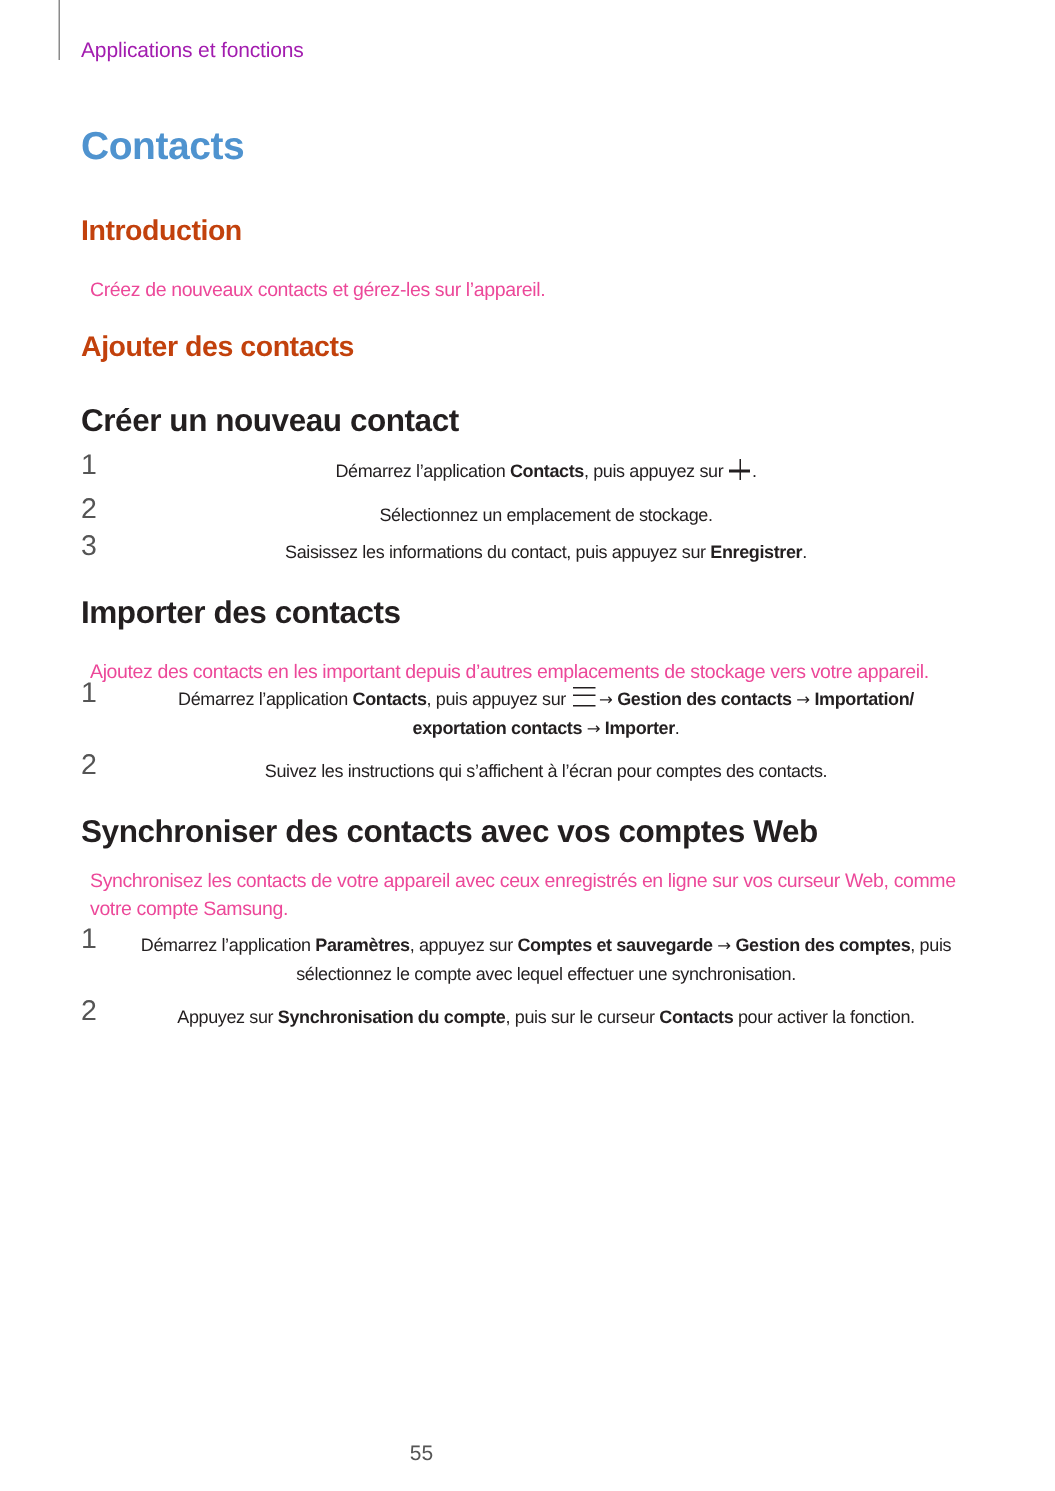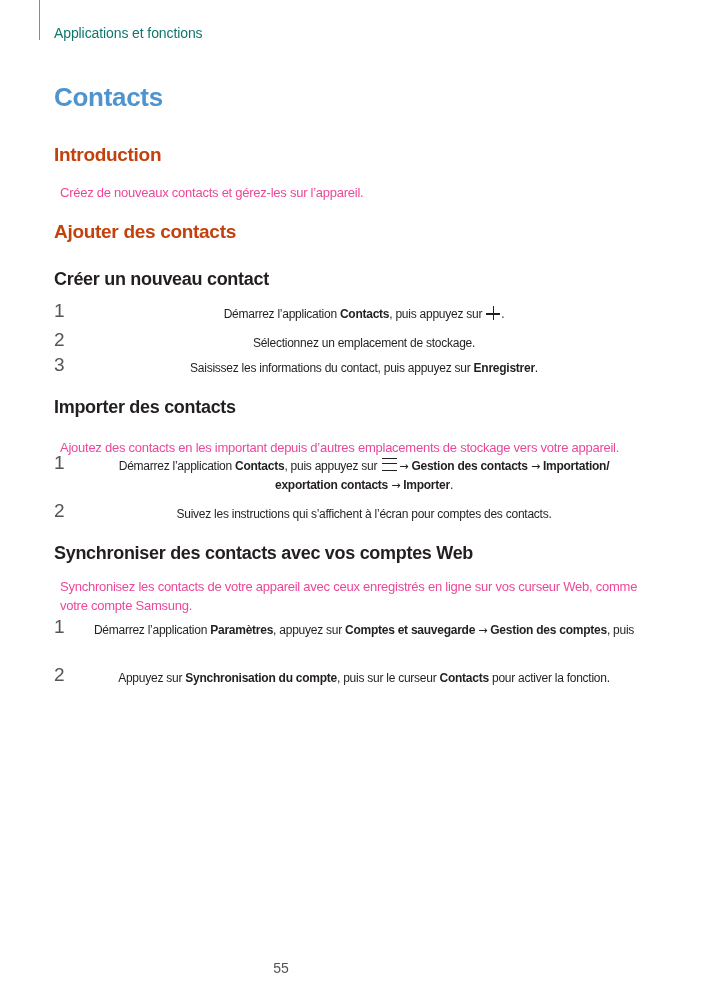--- a/index.html
+++ b/index.html
@@ -7,33 +7,33 @@
     width: 703px; height: 994px; position: relative; overflow: hidden;
     font-family: "Liberation Sans", "DejaVu Sans", sans-serif;
     color: #231f20;
   }
   .vbar {
     position: absolute; left: 39px; top: 0; width: 1px; height: 40px;
     background: #8a8a8a;
   }
   .running-head {
     position: absolute; left: 54px; top: 25px;
-    font-size: 14px; color: #0f766e; letter-spacing: -0.1px;
+    font-size: 14px; color: #a21caf; letter-spacing: -0.1px;
   }
   .page-title {
     position: absolute; left: 54px; top: 82px; margin: 0;
     font-size: 26px; font-weight: bold; color: #4f93cf; letter-spacing: -0.3px;
   }
   .h2 {
     position: absolute; left: 54px; margin: 0;
     font-size: 19px; font-weight: bold; color: #c2410c; letter-spacing: -0.3px;
   }
   .h3 {
     position: absolute; left: 54px; margin: 0;
-    font-size: 18px; font-weight: bold; color: #231f20; letter-spacing: -0.3px;
+    font-size: 21px; font-weight: bold; color: #231f20; letter-spacing: -0.3px;
   }
   .para {
     position: absolute; left: 54px; margin: 6px; width: 590px;
     font-size: 13px; line-height: 19px; color: #ec4899; letter-spacing: -0.25px;
   }
   .step {
     position: absolute; left: 54px; width: 600px;
     font-size: 12px; line-height: 19px; letter-spacing: -0.25px;
   }
   .step .num {
@@ -116,20 +116,21 @@
 </div>
 
 <h3 class="h3" style="top:543px">Synchroniser des contacts avec vos comptes Web</h3>
 <p class="para" style="top:571px">Synchronisez les contacts de votre appareil avec ceux enregistrés en ligne sur vos curseur Web, comme</p>
 <p class="para" style="top:590px">votre compte Samsung.</p>
 
 <div class="step" style="top:621px">
   <span class="num">1</span>
   <span class="txt">
     <span>Démarrez l’application </span><b>Paramètres</b><span>, appuyez sur </span><b>Comptes et sauvegarde</b> <span class="arrow">→</span> <b>Gestion des comptes</b><span>, puis</span><br>
+    <span>sélectionnez le compte avec lequel effectuer une synchronisation.</span>
   </span>
 </div>
 
 <div class="step" style="top:669px">
   <span class="num">2</span>
   <span class="txt">
     <span>Appuyez sur </span><b>Synchronisation du compte</b><span>, puis sur le curseur </span><b>Contacts</b><span> pour activer la fonction.</span>
   </span>
 </div>
 

